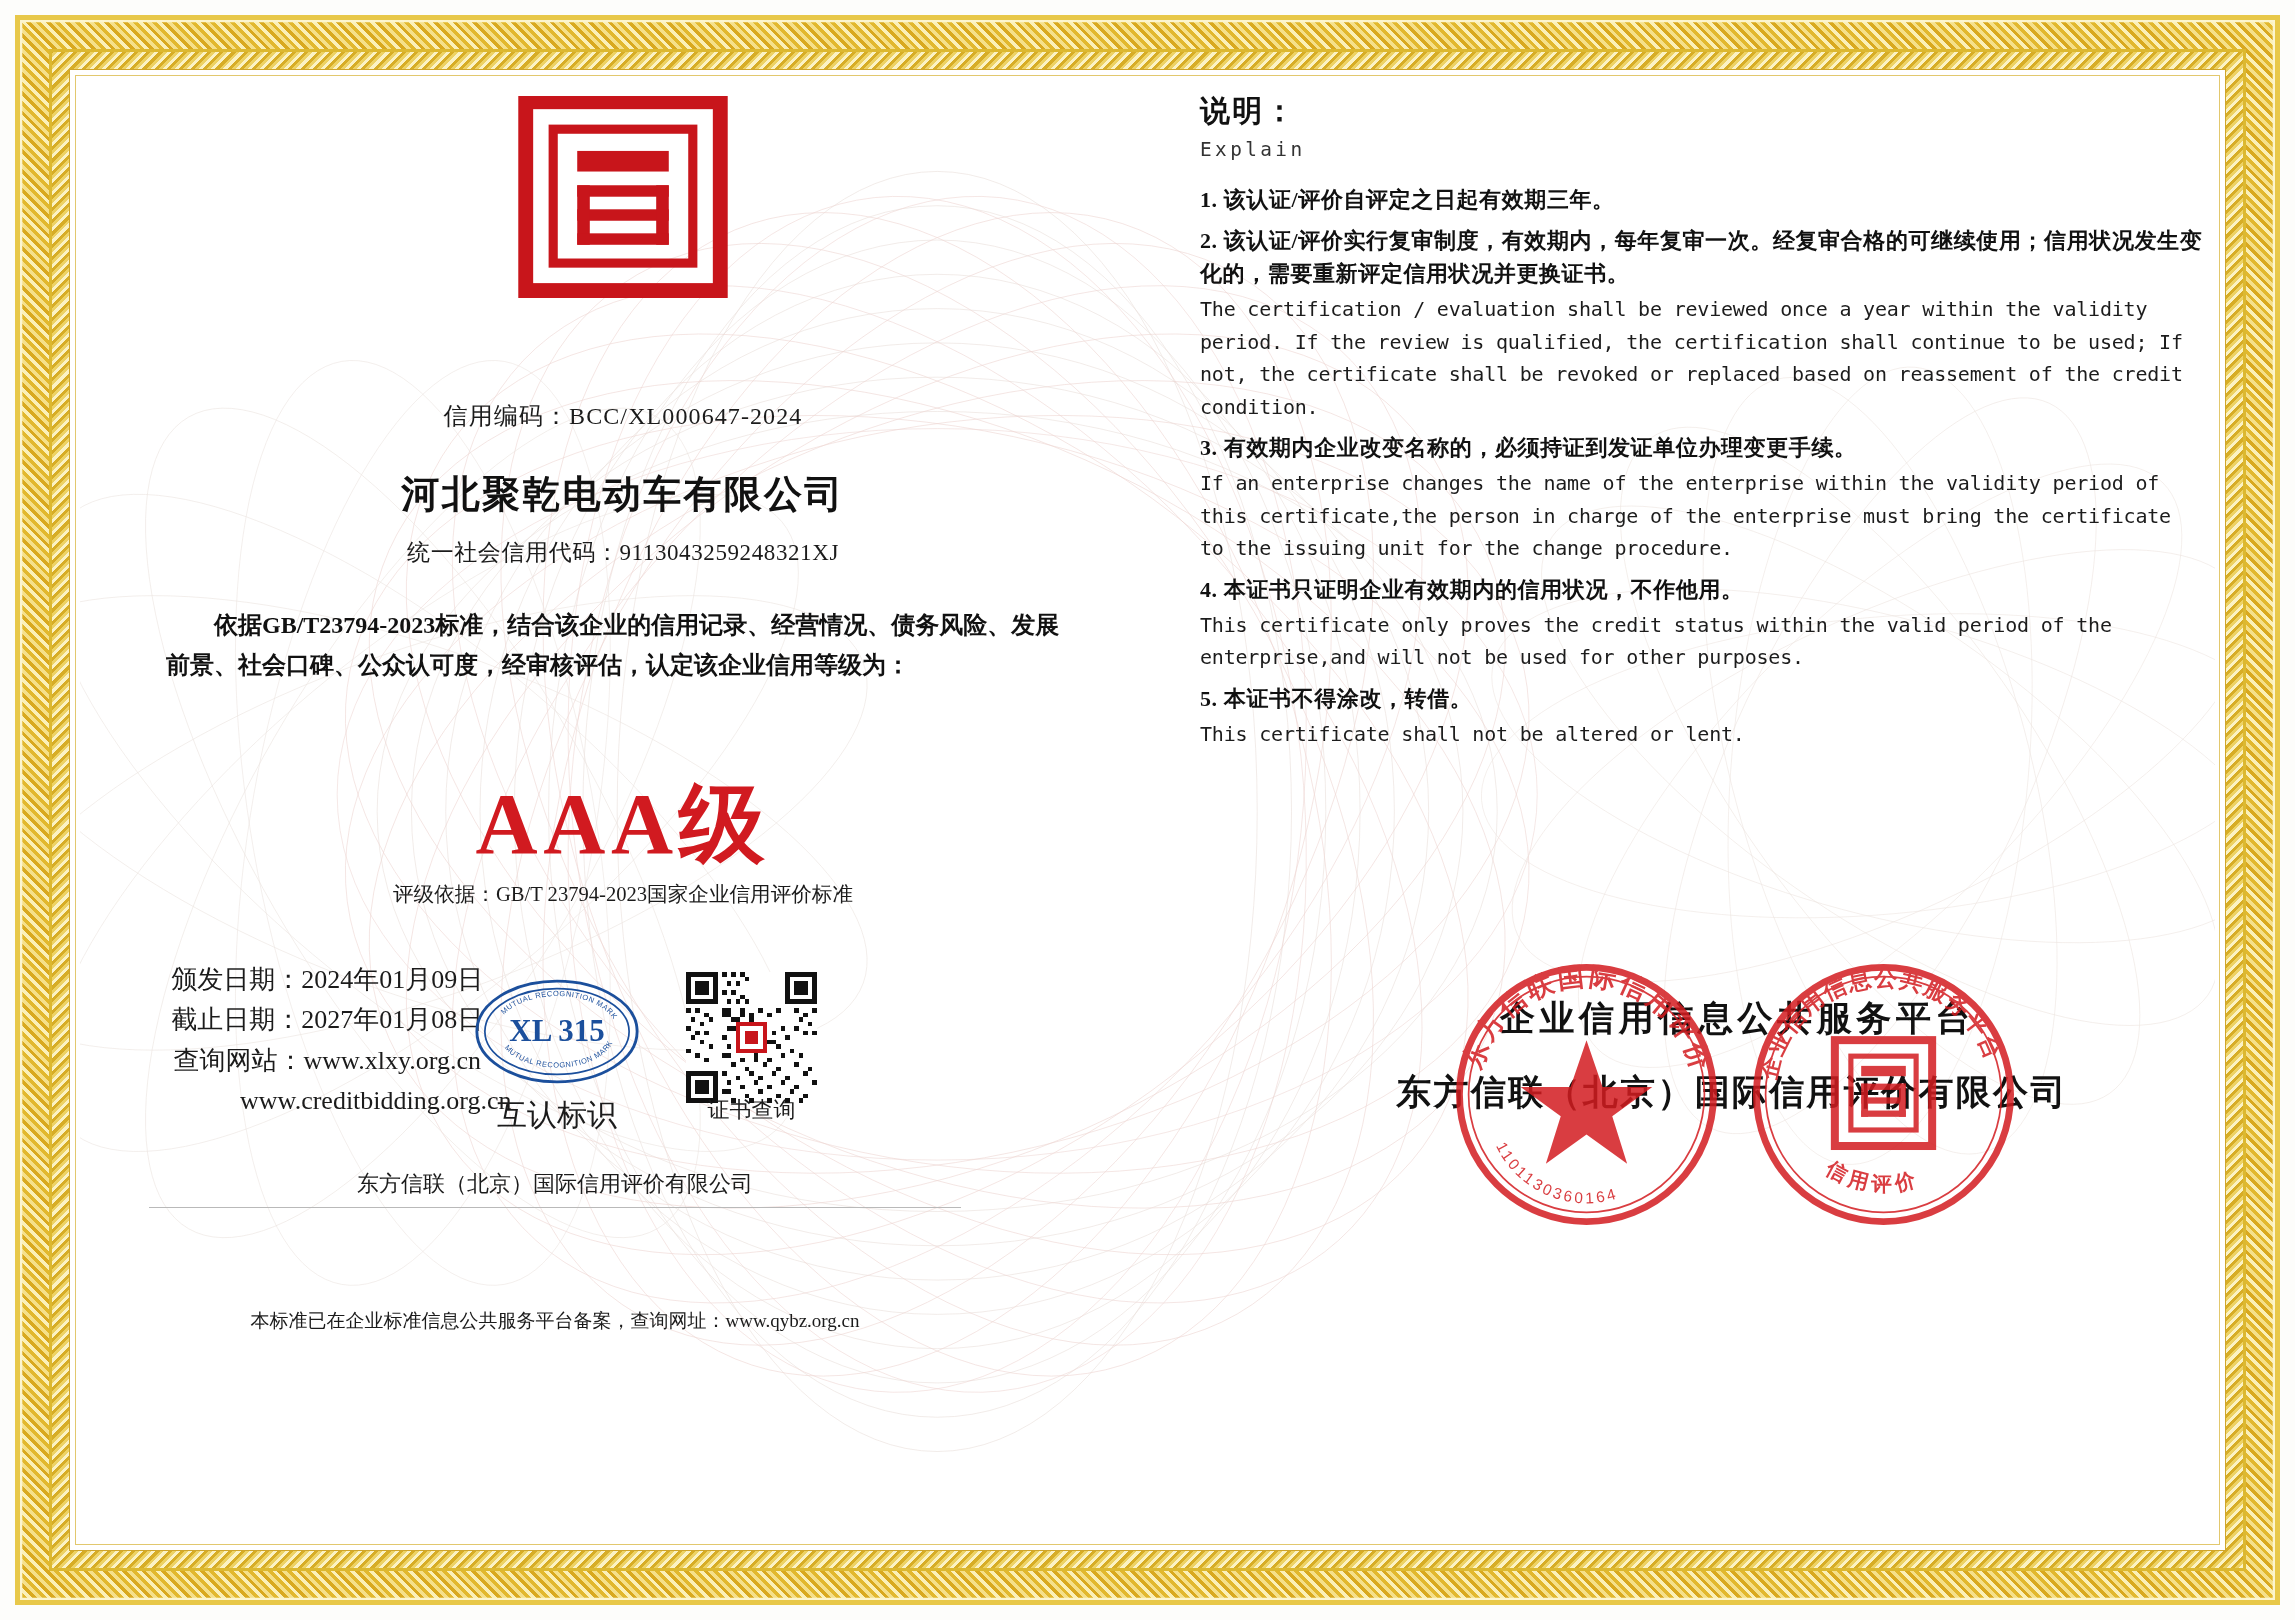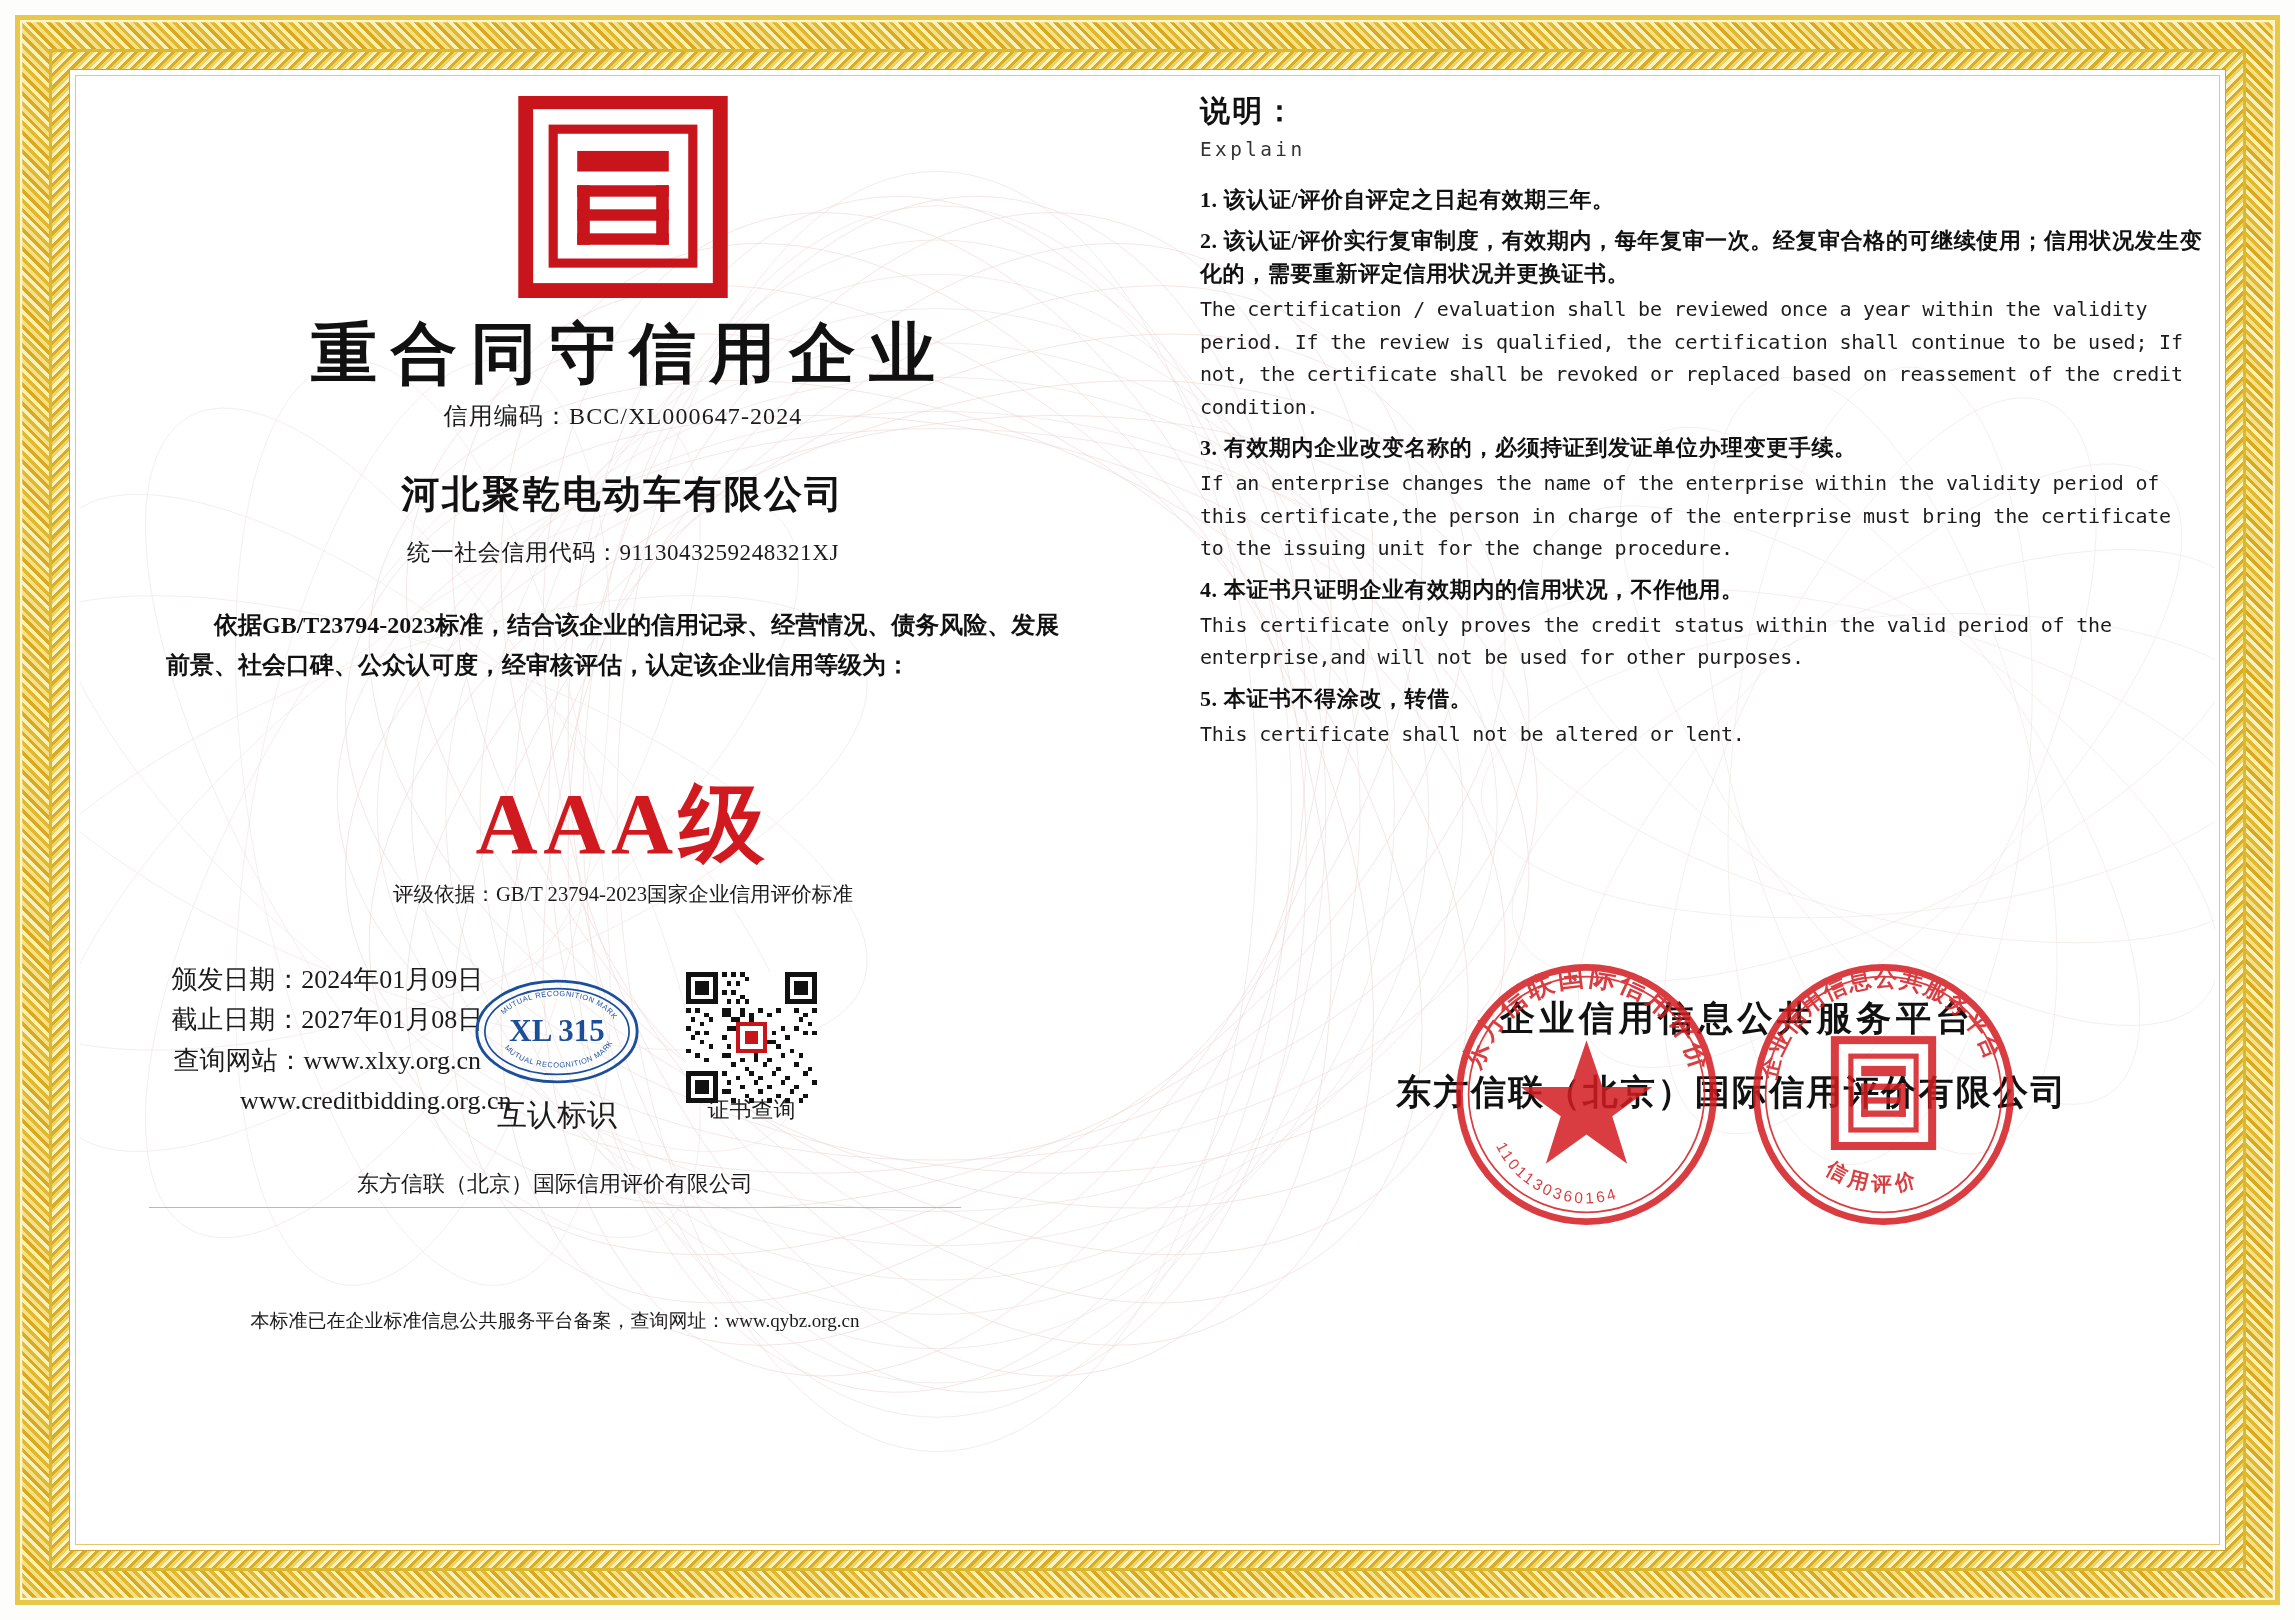--- a/index.html
+++ b/index.html
@@ -367,21 +367,20 @@
         <rect x="30" y="10" width="340" height="330" fill="none" stroke="#c8151b" stroke-width="26"></rect>
         <rect x="78" y="58" width="244" height="234" fill="none" stroke="#c8151b" stroke-width="16"></rect>
         <rect x="120" y="96" width="160" height="36" fill="#c8151b"></rect>
         <rect x="120" y="156" width="160" height="20" fill="#c8151b"></rect>
         <rect x="120" y="198" width="160" height="20" fill="#c8151b"></rect>
         <rect x="120" y="156" width="22" height="104" fill="#c8151b"></rect>
         <rect x="258" y="156" width="22" height="104" fill="#c8151b"></rect>
         <rect x="120" y="240" width="160" height="20" fill="#c8151b"></rect>
       </svg>
 
-      <div class="main-title">重合同守信用企业</div>
 
       <div class="credit-code">
         <span>信用编码：</span><span>BCC/XL000647-2024</span>
       </div>
 
       <div class="company-name">河北聚乾电动车有限公司</div>
 
       <div class="usci">
         <span>统一社会信用代码：</span><span>9113043259248321XJ</span>
       </div>

